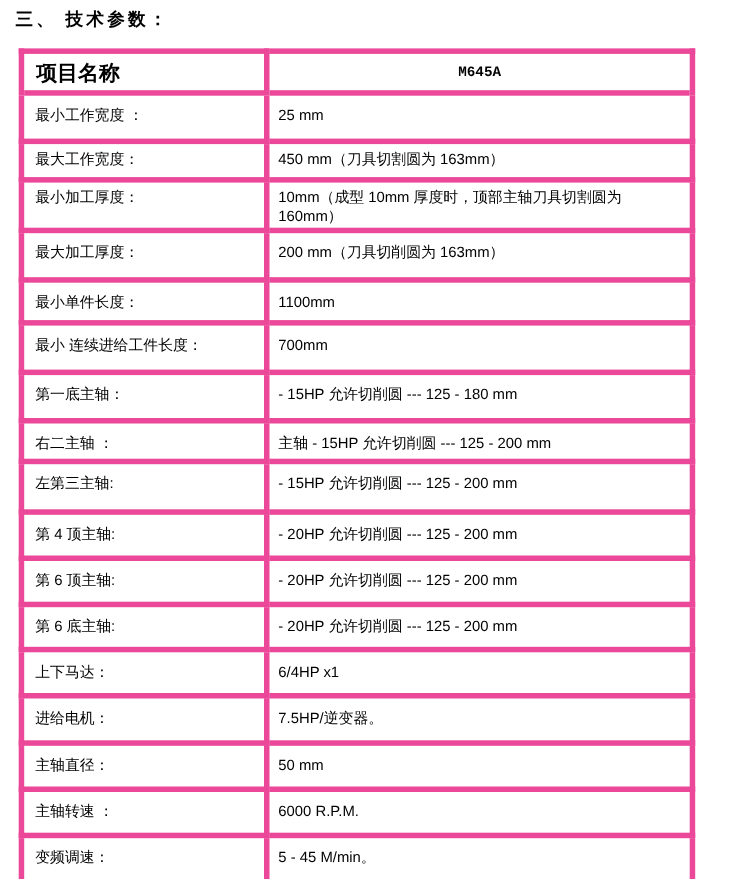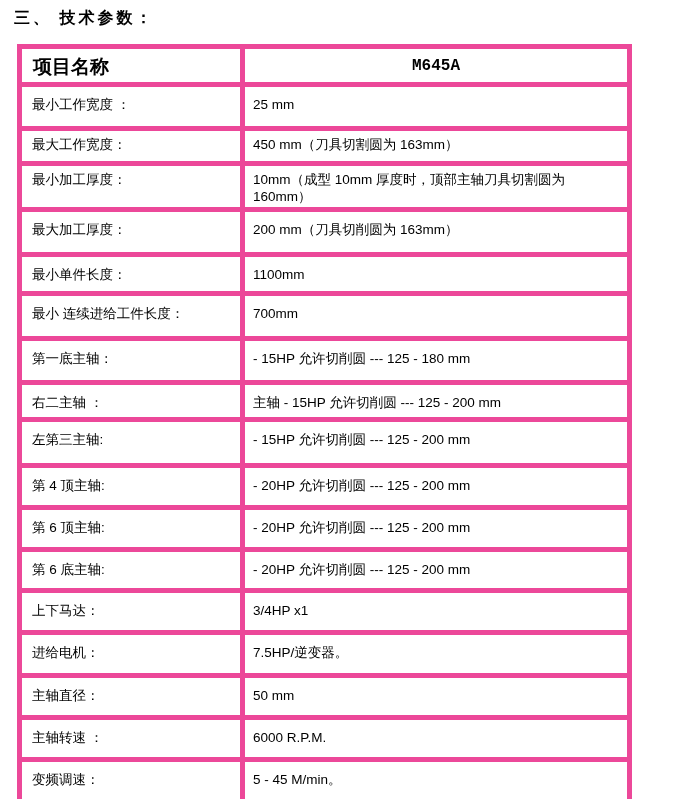--- a/index.html
+++ b/index.html
@@ -50,21 +50,21 @@
     text-align: left;
     padding: 5px 6px 2px 11px;
     font-size: 19px;
     font-weight: bold;
     vertical-align: middle;
     border-bottom: 2px solid #000000;
   }
   thead th.h-model {
     text-align: center;
     font-family: "Liberation Mono", monospace;
-    font-size: 16px;
+    font-size: 13px;
     font-weight: bold;
     vertical-align: middle;
     border-bottom: 2px solid #000000;
   }
   tbody td {
     font-size: 13.5px;
     padding: 9px 8px 2px 8px;
     line-height: 17px;
   }
   tbody td.label { padding-left: 10px; }
@@ -146,21 +146,21 @@
       <tr>
         <td class="label">第 6 顶主轴:</td>
         <td class="value">- 20HP 允许切削圆 --- 125 - 200 mm</td>
       </tr>
       <tr>
         <td class="label">第 6 底主轴:</td>
         <td class="value">- 20HP 允许切削圆 --- 125 - 200 mm</td>
       </tr>
       <tr>
         <td class="label">上下马达：</td>
-        <td class="value">3/4HP x1</td>
+        <td class="value">6/4HP x1</td>
       </tr>
       <tr>
         <td class="label">进给电机：</td>
         <td class="value">7.5HP/逆变器。</td>
       </tr>
       <tr>
         <td class="label">主轴直径：</td>
         <td class="value">50 mm</td>
       </tr>
       <tr>

